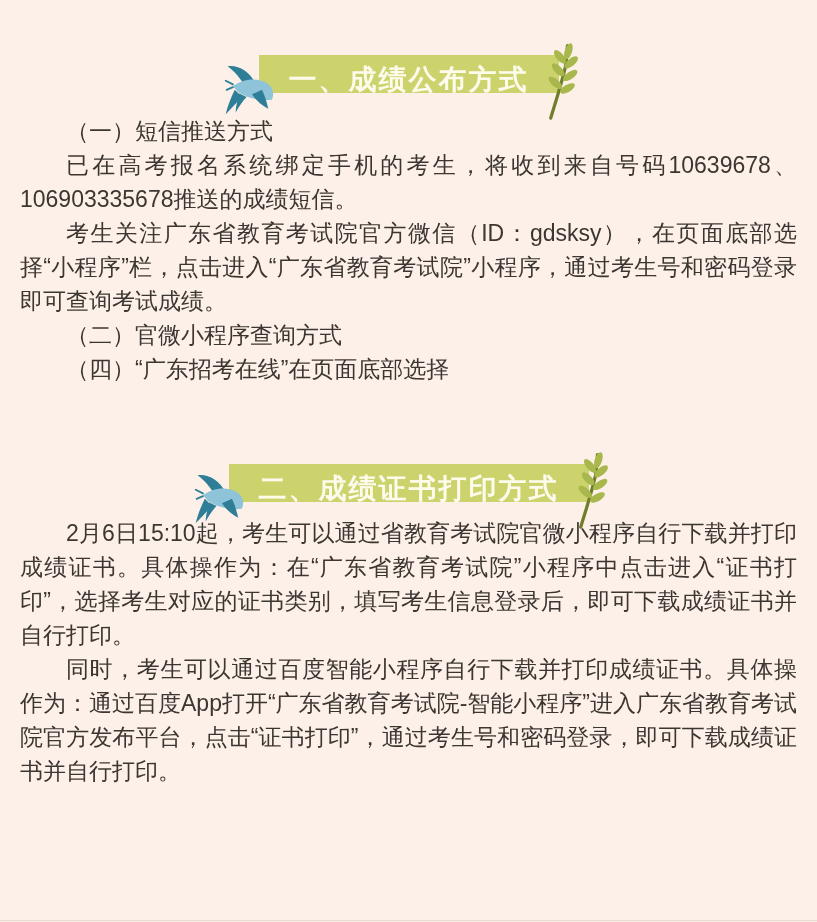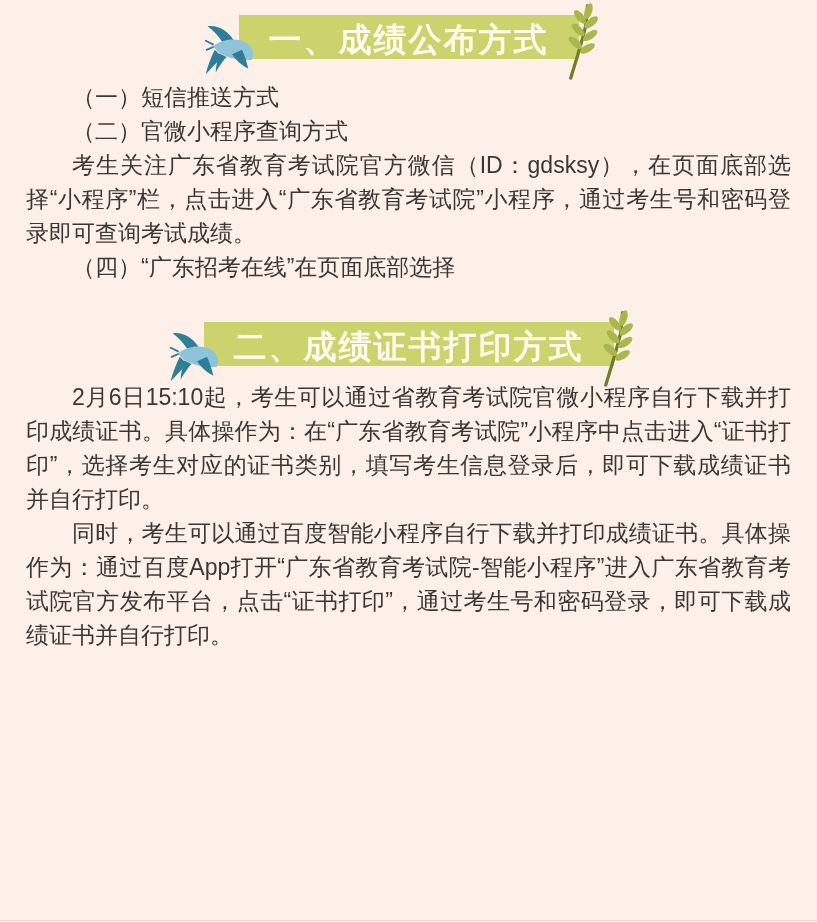--- a/index.html
+++ b/index.html
@@ -18,43 +18,44 @@
     color:var(--bodyText);
   }
   .badge-row{ text-align:center; }
   .badge-row.first{ padding-top:15px; }
   .badge-row.second{ margin-top:38px; }
   .badge{
     position:relative;
     display:inline-block;
     background:var(--badgeBg);
     color:var(--badgeText);
-    font-size:33px;
+    font-size:28px;
     font-weight:bold;
     line-height:50px;
-    height:44px;
+    height:38px;
     padding:0 30px;
     letter-spacing:2px;
     white-space:nowrap;
+    margin-top:40px;
   }
   .badge .bird{
     position:absolute; left:-36px; top:4px;
     width:58px; height:58px;
   }
   .badge .leaf{
     position:absolute; right:-24px; top:-13px;
     width:46px; height:78px;
   }
   .bird-dark{ fill:var(--birdDark); }
   .bird-light{ fill:var(--birdLight); }
   .bird-beak{ stroke:var(--birdDark); stroke-width:2; fill:none; stroke-linecap:round;}
   .leaf-blade{ fill:var(--leafGreen); }
   .leaf-stem{ stroke:var(--leafStem); stroke-width:3.5; fill:none; stroke-linecap:round; }
   .body-text{
-    padding:0 26px;
+    padding:0 20px;
     font-size:23px;
     line-height:34px;
     text-align:justify;
   }
   .body-text.sec1{ margin-top:21px; }
   .body-text.sec2{ margin-top:14px; }
   .body-text p{ text-indent:2em; }
   .bottom-rule{
     position:absolute; left:0; right:0; bottom:1px;
     border-bottom:1px solid var(--dividerColor);
@@ -88,22 +89,23 @@
           <ellipse class="leaf-blade" cx="33" cy="36" rx="4" ry="9" transform="rotate(55 33 36)"></ellipse>
           <ellipse class="leaf-blade" cx="17" cy="44" rx="4" ry="9" transform="rotate(-50 17 44)"></ellipse>
           <ellipse class="leaf-blade" cx="30" cy="50" rx="4" ry="9" transform="rotate(60 30 50)"></ellipse>
         </svg>
       </span>
     </div>
   </div>
 
   <div class="body-text sec1">
     <p>（一）短信推送方式</p>
+    <p>已在高考报名系统绑定手机的考生，将收到来自号码10639678、106903335678推送的成绩短信。</p>
+    <p>考生关注广东省教育考试院官方微信（ID：gdsksy），在页面底部选择“小程序”栏，点击进入“广东省教育考试院”小程序，通过考生号和密码登录即可查询考试成绩。</p>
     <p>（二）官微小程序查询方式</p>
-    <p>考生关注广东省教育考试院官方微信（ID：gdsksy），在页面底部选择“小程序”栏，点击进入“广东省教育考试院”小程序，通过考生号和密码登录即可查询考试成绩。</p>
     <p>（四）“广东招考在线”在页面底部选择</p>
   </div>
 
   <div class="badge-row second">
     <div class="badge">
       <span class="bird">
         <svg viewBox="0 0 64 64" width="58" height="58">
           <path class="bird-dark" d="M36 27 C29 13 16 6 5 8 C13 14 19 21 25 31 Z"></path>
           <path class="bird-light" d="M11 30 C21 22 37 20 47 26 C55 30 57 38 54 45 C42 47 27 43 17 37 Z"></path>
           <path class="bird-dark" d="M32 39 C36 45 42 51 50 55 C48 47 46 40 43 34 Z"></path>

